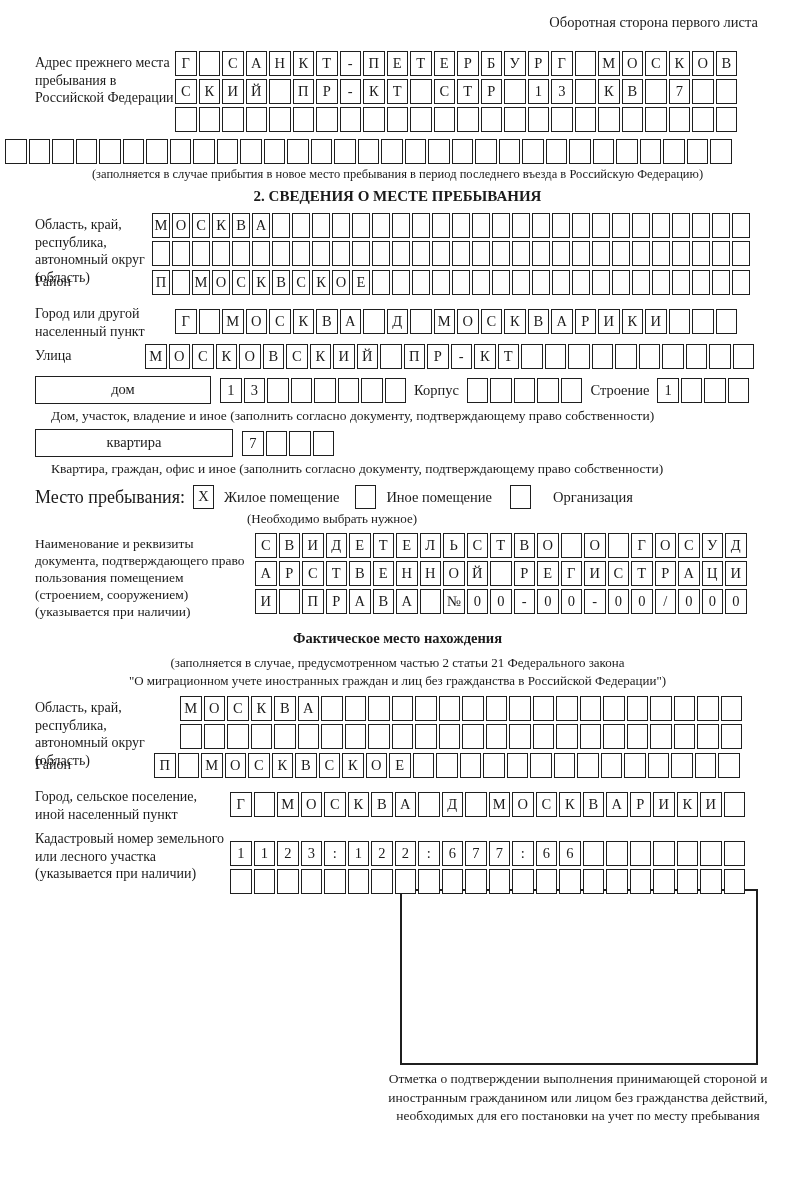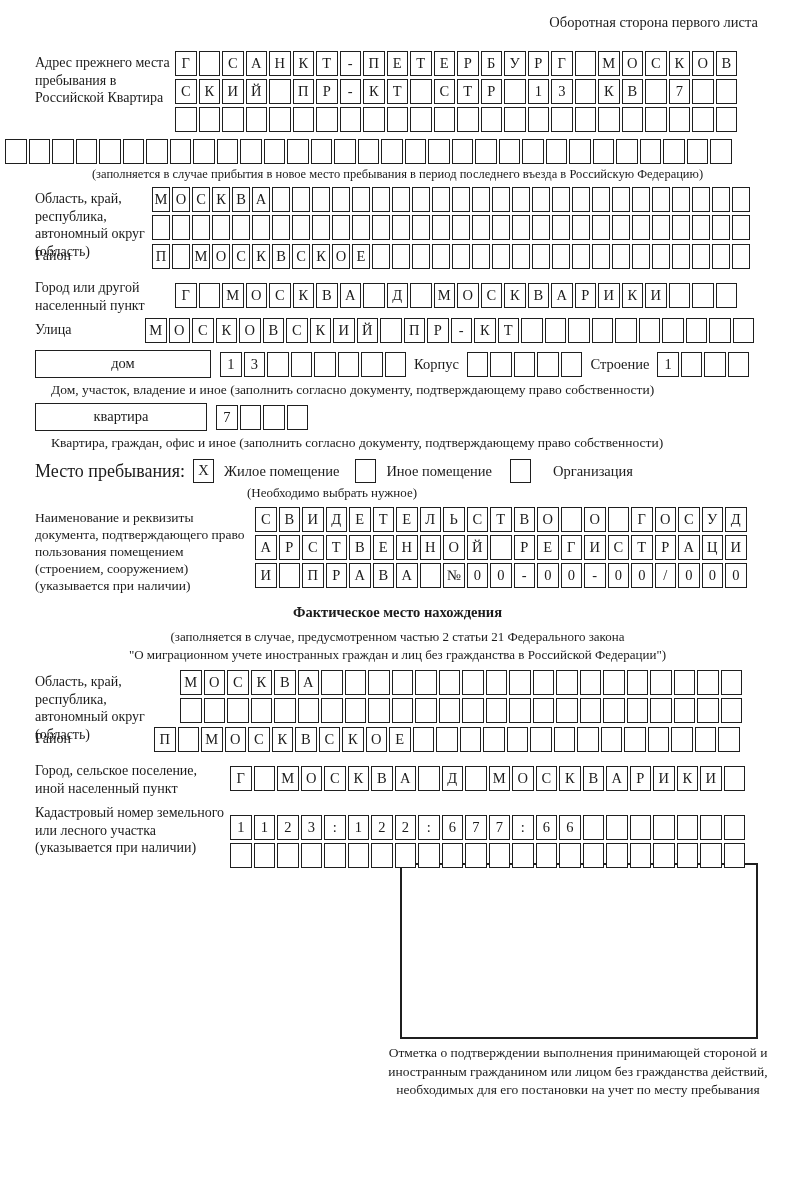--- a/index.html
+++ b/index.html
@@ -31,21 +31,21 @@
   .footnote{font-size:12.5px;text-align:center;margin:1px 0 5px 0;}
   .footnote-left{font-size:13.5px;margin:0 0 5px 16px;}
   .section-title{font-weight:bold;font-size:15px;text-align:center;margin:6px 0 8px 0;}
   .sub-title{font-weight:bold;font-size:14.5px;text-align:center;margin:10px 0 8px 0;}
 
   .boxfield{
     box-sizing:border-box;border:1.6px solid #1f1f1f;height:28px;
     text-align:center;font-size:14.5px;line-height:25px;flex-shrink:0;
   }
   .housebox{width:176px;margin-right:9px;}
-  .aptbox{width:172px;margin-right:9px;}
+  .aptbox{width:198px;margin-right:9px;}
   .inline-lbl{font-size:14.5px;line-height:28px;margin:0 8px;flex-shrink:0;text-align:right;}
   .row-mid{align-items:center;}
   .row-mid .cells{margin-bottom:0;}
 
   .stay-row{align-items:center;margin:8px 0 2px 0;}
   .stay-label{font-size:18px;padding-top:0;}
   .checkbox{
     box-sizing:border-box;border:1.6px solid #1f1f1f;width:21px;height:24px;
     text-align:center;font-size:14.5px;line-height:21px;margin:0 10px 0 8px;flex-shrink:0;
   }
@@ -65,21 +65,21 @@
   }
 </style>
 </head>
 <body>
 
 <div class="page">
 
   <div class="header-note">Оборотная сторона первого листа</div>
 
   <div class="form-line">
-    <div class="label w140">Адрес прежнего места пребывания в Российской Квартира</div>
+    <div class="label w140">Адрес прежнего места пребывания в Российской Федерации</div>
     <div class="cellcol">
       <div class="cells">
           <span class="cell">Г</span>
           <span class="cell"></span>
           <span class="cell">С</span>
           <span class="cell">А</span>
           <span class="cell">Н</span>
           <span class="cell">К</span>
           <span class="cell">Т</span>
           <span class="cell">-</span>
@@ -182,20 +182,21 @@
       <span class="cell"></span>
       <span class="cell"></span>
       <span class="cell"></span>
       <span class="cell"></span>
       <span class="cell"></span>
       <span class="cell"></span>
       <span class="cell"></span>
     </div>
   <div class="footnote">(заполняется в случае прибытия в новое место пребывания в период последнего въезда в Российскую Федерацию)</div>
 
+  <div class="section-title">2. СВЕДЕНИЯ О МЕСТЕ ПРЕБЫВАНИЯ</div>
 
   <div class="form-line pullup">
     <div class="label w117">Область, край, республика, автономный округ (область)</div>
     <div class="cellcol">
       <div class="cells p20">
           <span class="cell">М</span>
           <span class="cell">О</span>
           <span class="cell">С</span>
           <span class="cell">К</span>
           <span class="cell">В</span>

